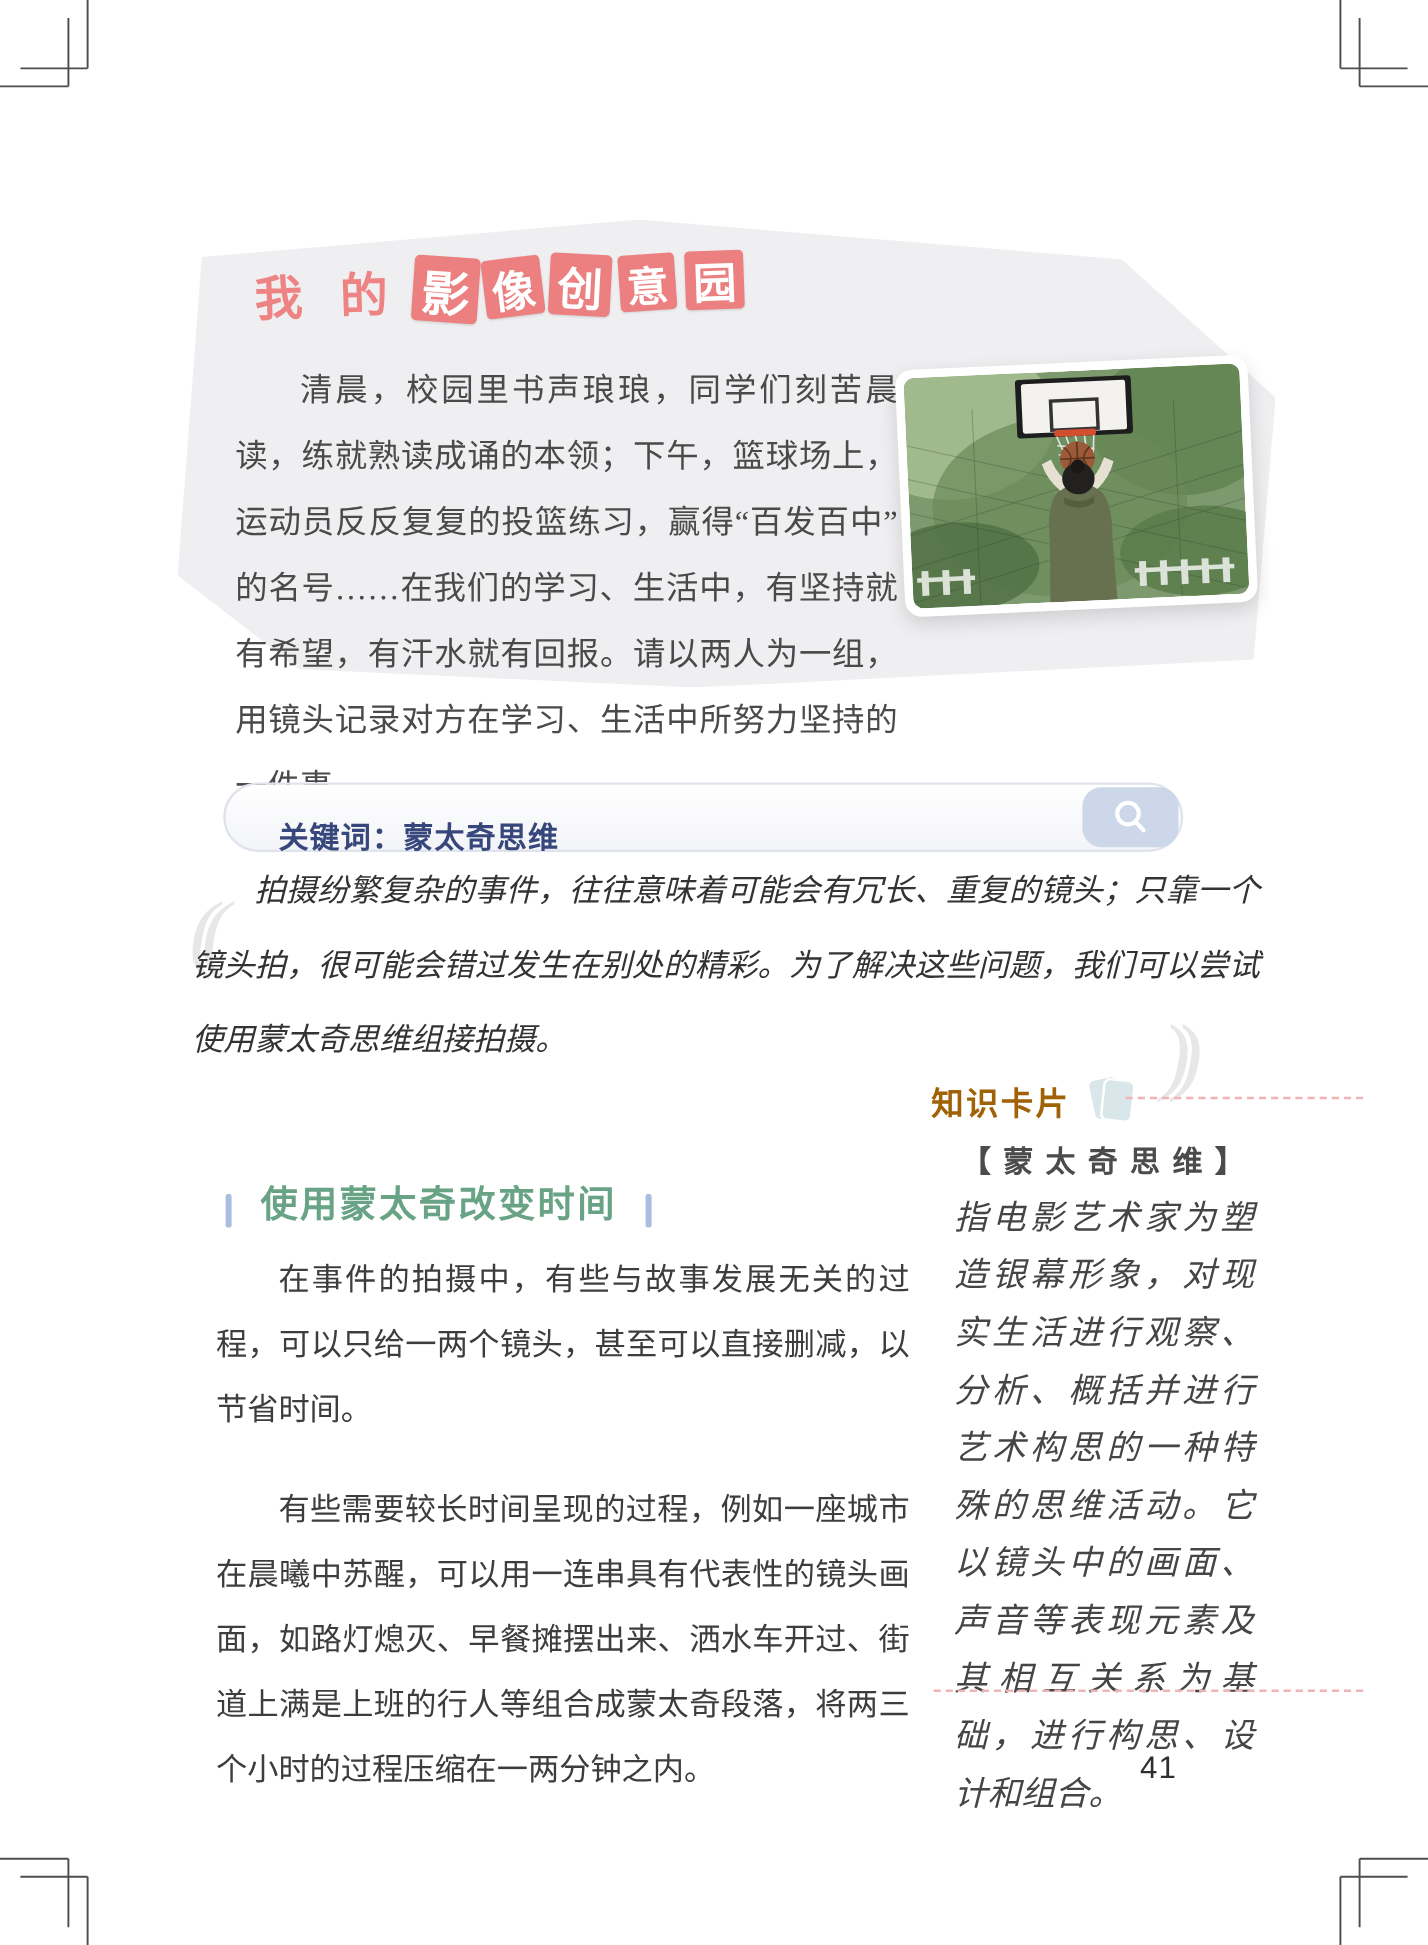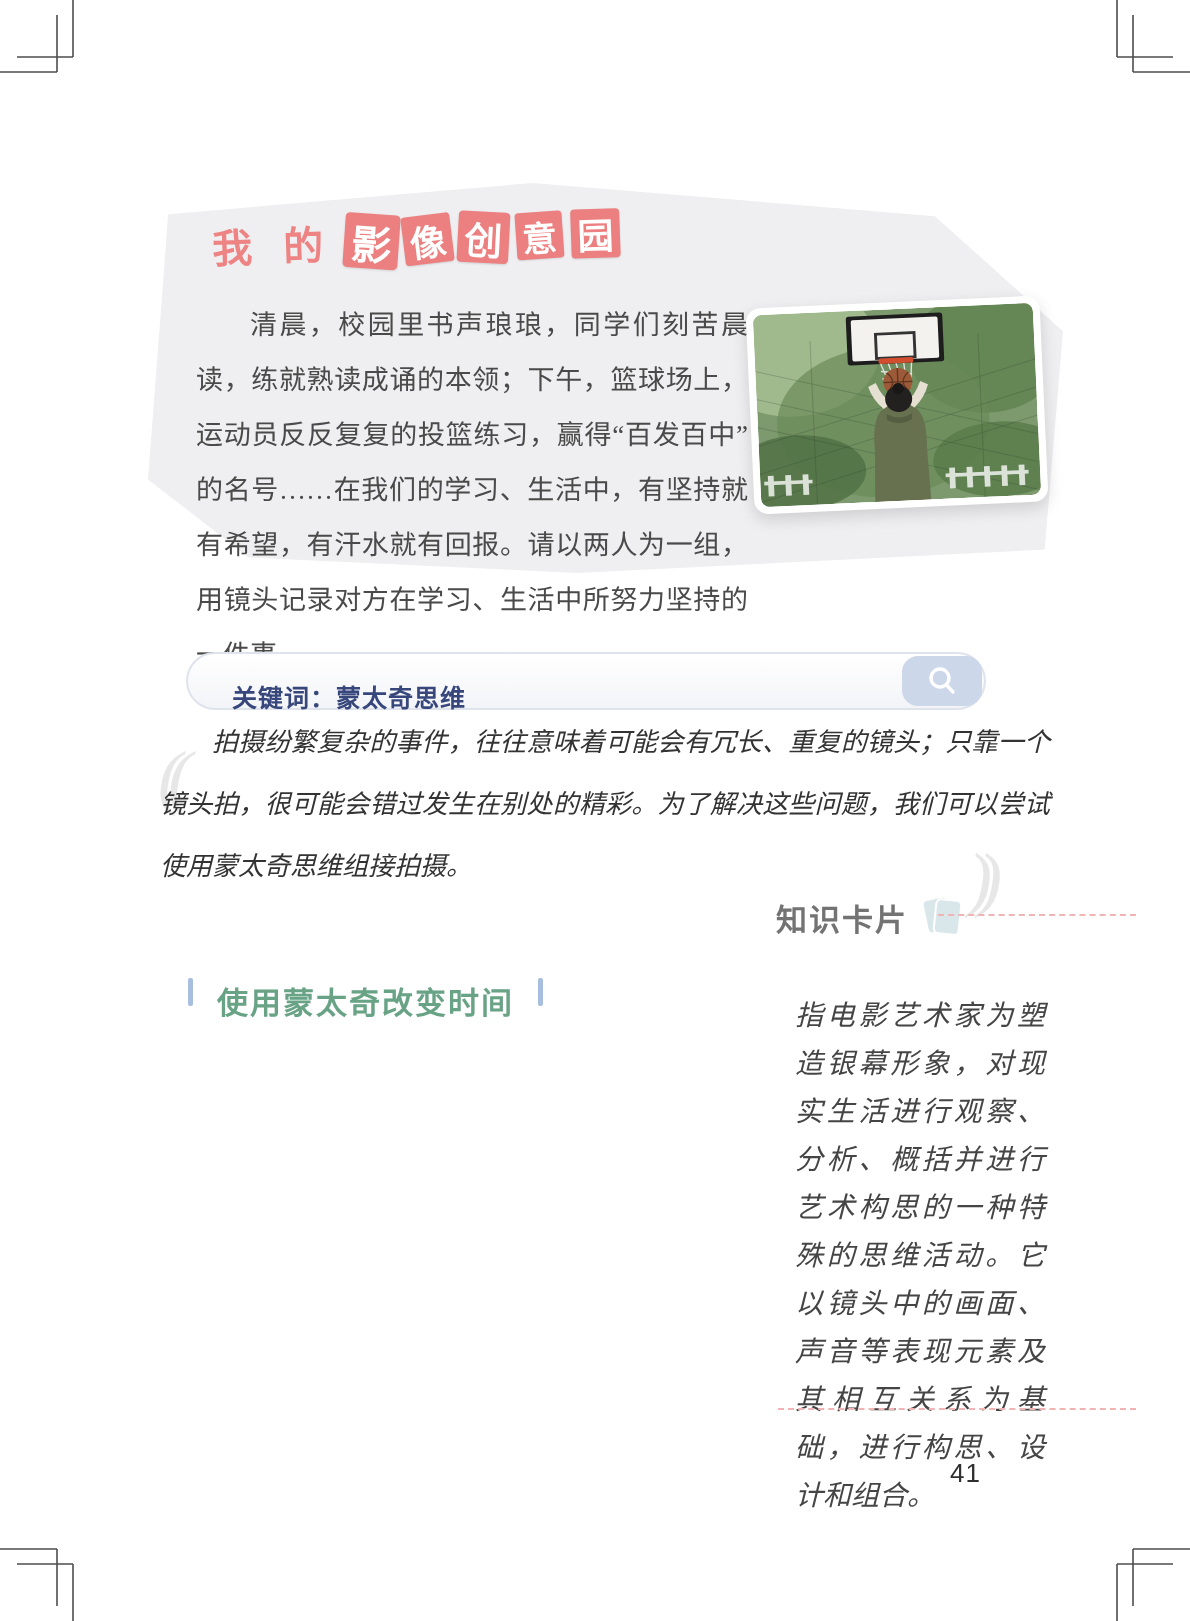--- a/index.html
+++ b/index.html
@@ -94,21 +94,21 @@
   .qmark.open { left:158px; top:736px; }
   .qmark.close { left:968px; top:838px; }
 
   
   .kc-head {
     position:absolute; left:776px; top:894px;
     display:flex; align-items:center;
   }
   .kc-label {
     font-family:"Liberation Sans","DejaVu Sans",sans-serif;
-    font-weight:bold; font-size:31px; color:#737373; letter-spacing:2px;
+    font-weight:bold; font-size:27px; color:#a16207; letter-spacing:2px;
   }
   .kc-icon { position:relative; width:44px; height:46px; margin-left:14px; }
   .kc-icon i {
     position:absolute; width:27px; height:36px; border-radius:6px;
     background:#d9e7ea; border:2px solid #ffffff;
   }
   .kc-icon i.back { left:2px; top:3px; transform:rotate(-12deg); }
   .kc-icon i.front { left:12px; top:5px; transform:rotate(6deg); }
   .kc-dash-top {
     position:absolute; left:938px; top:914px; width:198px; height:0;
@@ -125,21 +125,21 @@
     font-style:italic; text-align:justify;
   }
   .kc-dash-bottom {
     position:absolute; left:778px; top:1408px; width:358px; height:0;
     border-top:2px dashed #f0b4b4;
   }
 
   
   .sec-head {
     position:absolute; left:188px; top:978px;
-    display:flex; align-items:flex-start;
+    display:flex; align-items:flex-end;
   }
   .sec-bar { width:5px; height:28px; background:#a8bede; border-radius:2px; }
   .sec-title {
     font-family:"Liberation Sans","DejaVu Sans",sans-serif;
     font-weight:bold; font-size:31px; color:#69a386;
     margin:0 24px; letter-spacing:2px;
   }
 
   
   .body-col { position:absolute; left:180px; top:1040px; width:578px; }
@@ -293,25 +293,30 @@
   <span class="qmark close">))</span>
 
   <div class="kc-head">
     <span class="kc-label">知识卡片</span>
     <span class="kc-icon">
         <i class="back"></i>
         <i class="front"></i>
       </span>
   </div>
   <div class="kc-dash-top"></div>
+  <div class="kc-term">【 蒙 太 奇 思 维 】</div>
   <div class="kc-def">指电影艺术家为塑造银幕形象，对现实生活进行观察、分析、概括并进行艺术构思的一种特殊的思维活动。它以镜头中的画面、声音等表现元素及其相互关系为基础，进行构思、设计和组合。</div>
   <div class="kc-dash-bottom"></div>
 
   <div class="sec-head">
     <span class="sec-bar"></span>
     <span class="sec-title">使用蒙太奇改变时间</span>
     <span class="sec-bar"></span>
   </div>
 
+  <div class="body-col">
+    <p>在事件的拍摄中，有些与故事发展无关的过程，可以只给一两个镜头，甚至可以直接删减，以节省时间。</p>
+    <p>有些需要较长时间呈现的过程，例如一座城市在晨曦中苏醒，可以用一连串具有代表性的镜头画面，如路灯熄灭、早餐摊摆出来、洒水车开过、街道上满是上班的行人等组合成蒙太奇段落，将两三个小时的过程压缩在一两分钟之内。</p>
+  </div>
 
   <div class="page-num">41</div>
 
 </div>
 
 </body></html>

